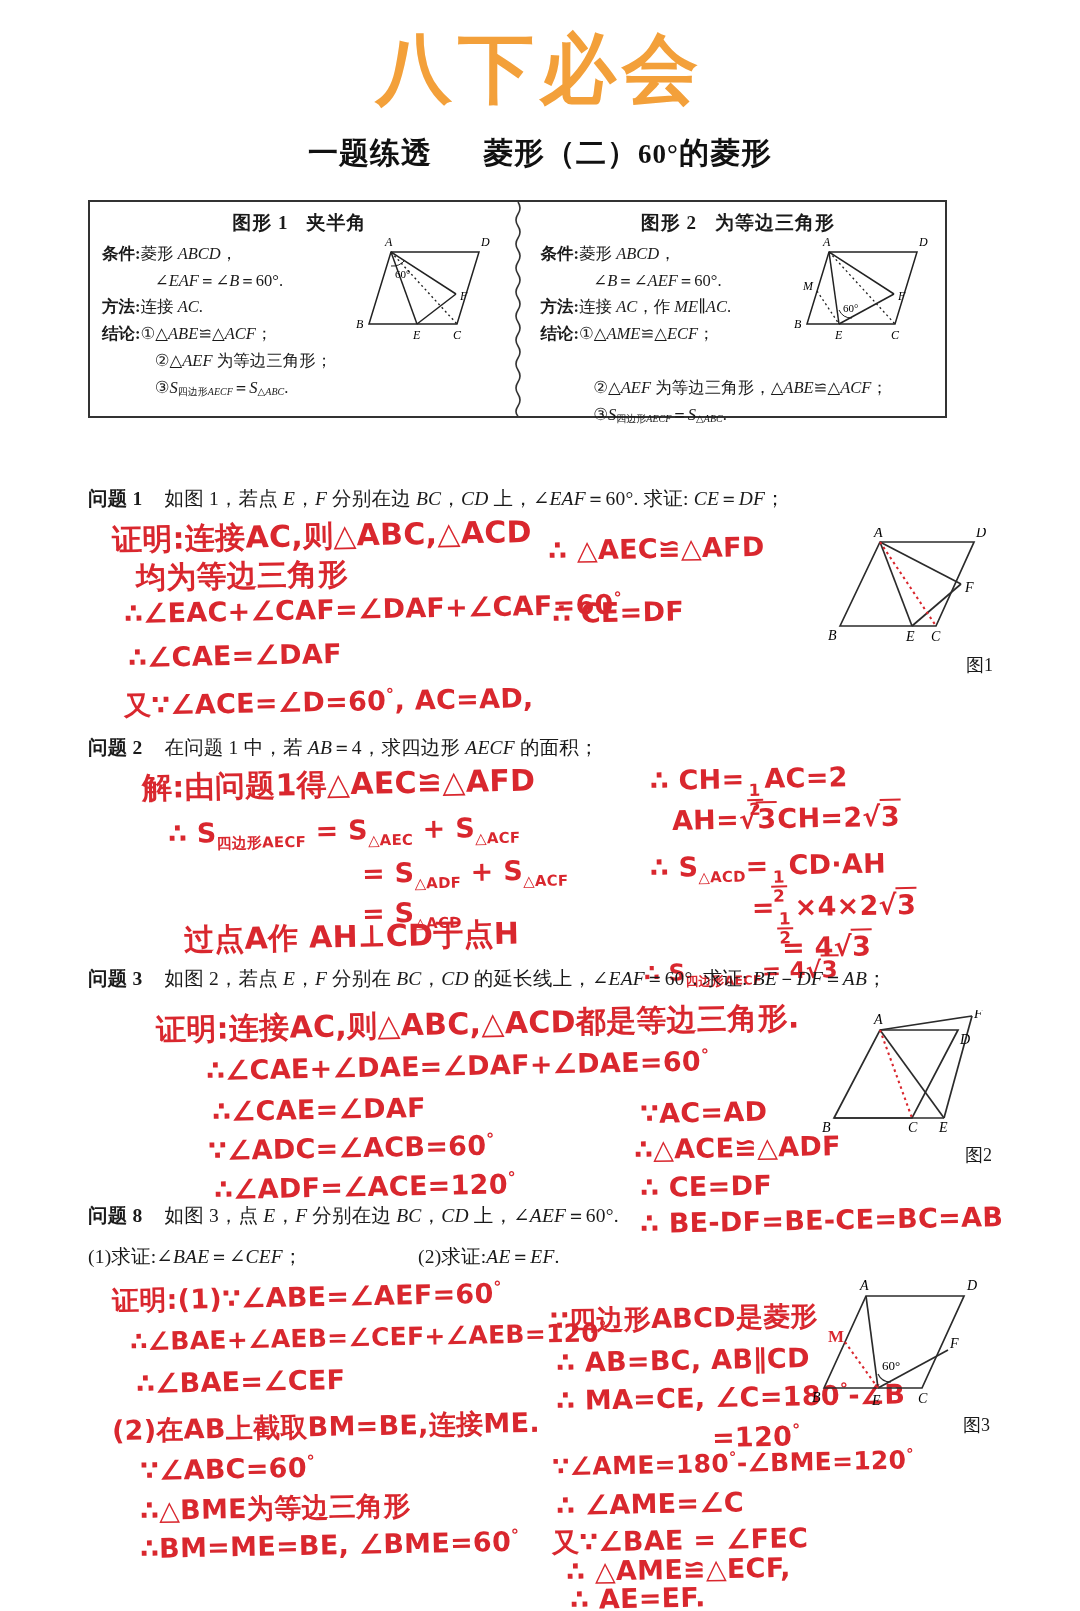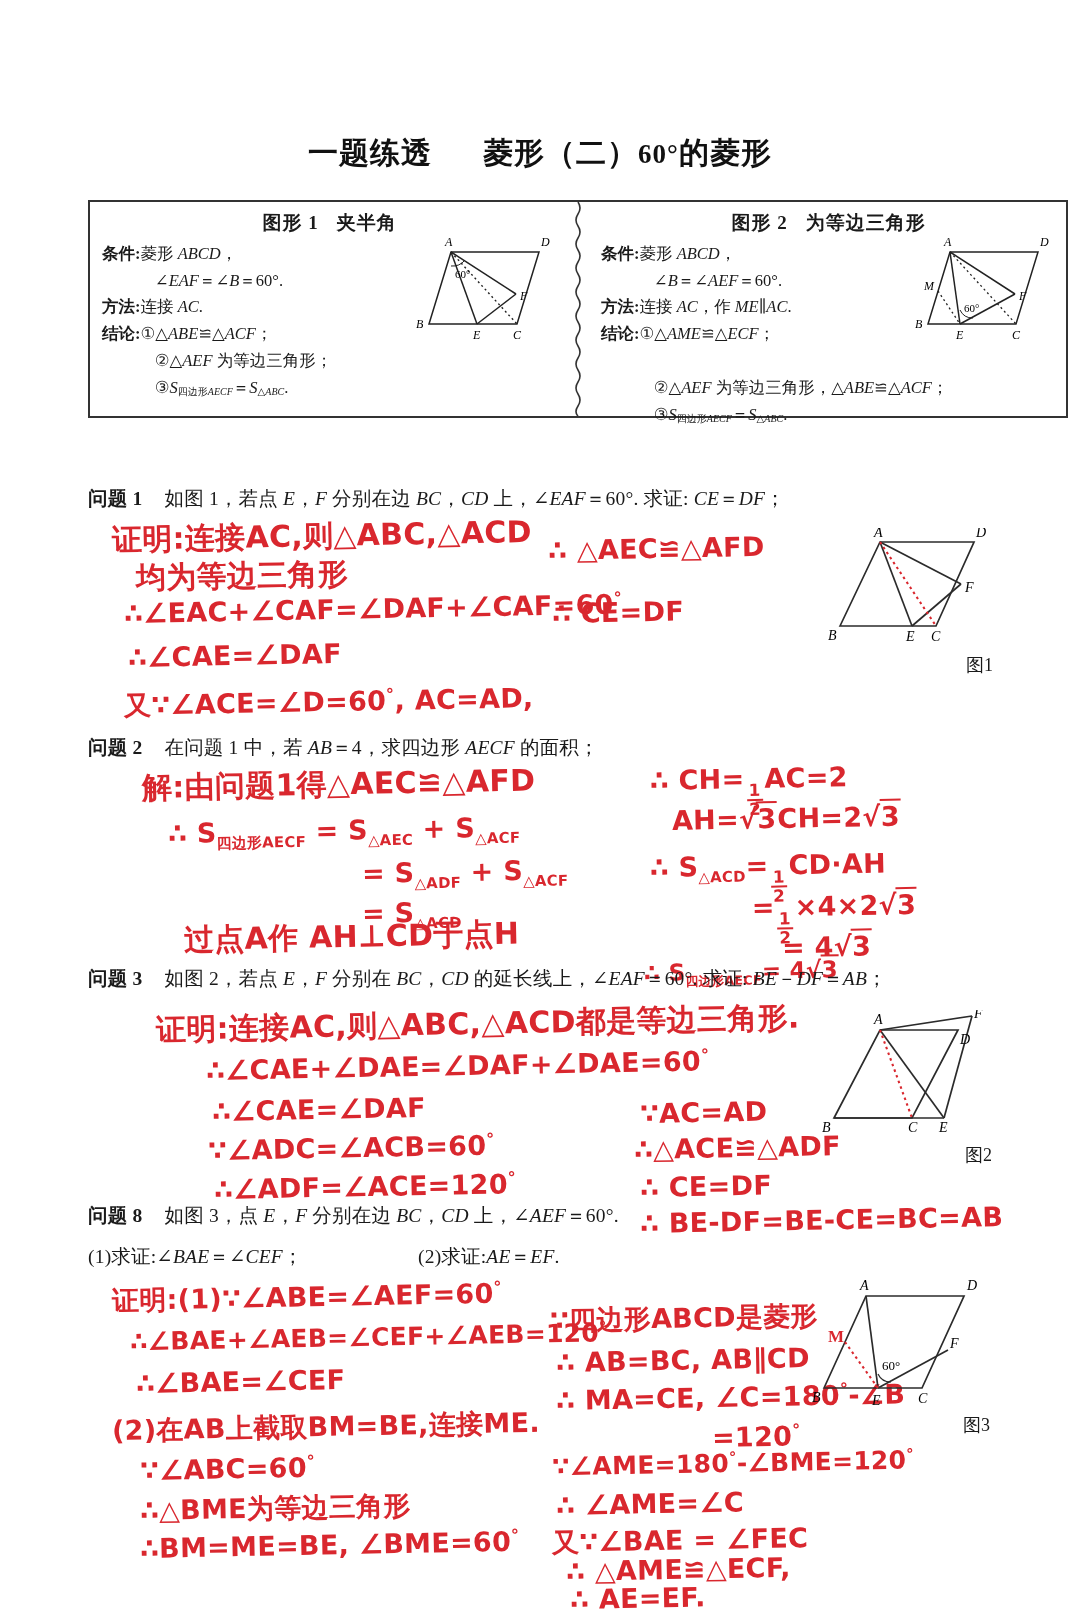--- a/index.html
+++ b/index.html
@@ -48,21 +48,21 @@
     color: #111;
     font-family: "Liberation Serif", serif;
   }
   .sub-title .deg { font-size: 27px; }
 
   
   .sum-table {
     position: absolute;
     left: 88px;
     top: 200px;
-    width: 980px;
+    width: 859px;
     height: 218px;
     border: 2px solid #333;
     box-sizing: border-box;
     display: flex;
     gap: 22px;
   }
   .sum-cell {
     position: relative;
     box-sizing: border-box;
     padding: 6px 10px 0 12px;
@@ -155,20 +155,21 @@
     font-family: "Liberation Serif", serif;
   }
   svg text { font-family: "Liberation Serif", serif; font-style: italic; }
   svg text.up { font-style: normal; }
 </style>
 </head>
 <body>
 
 <div class="page">
 
+  <div class="main-title">八下必会</div>
   <div class="sub-title">
     <span>一题练透</span>
     <span style="display:inline-block;width:34px"></span>
     <span>菱形（二）</span><span class="deg">60°</span><span>的菱形</span>
   </div>
 
   <div class="sum-table">
 
     <div class="zigzag">
       <svg width="10" height="214" viewBox="0 0 10 214">

